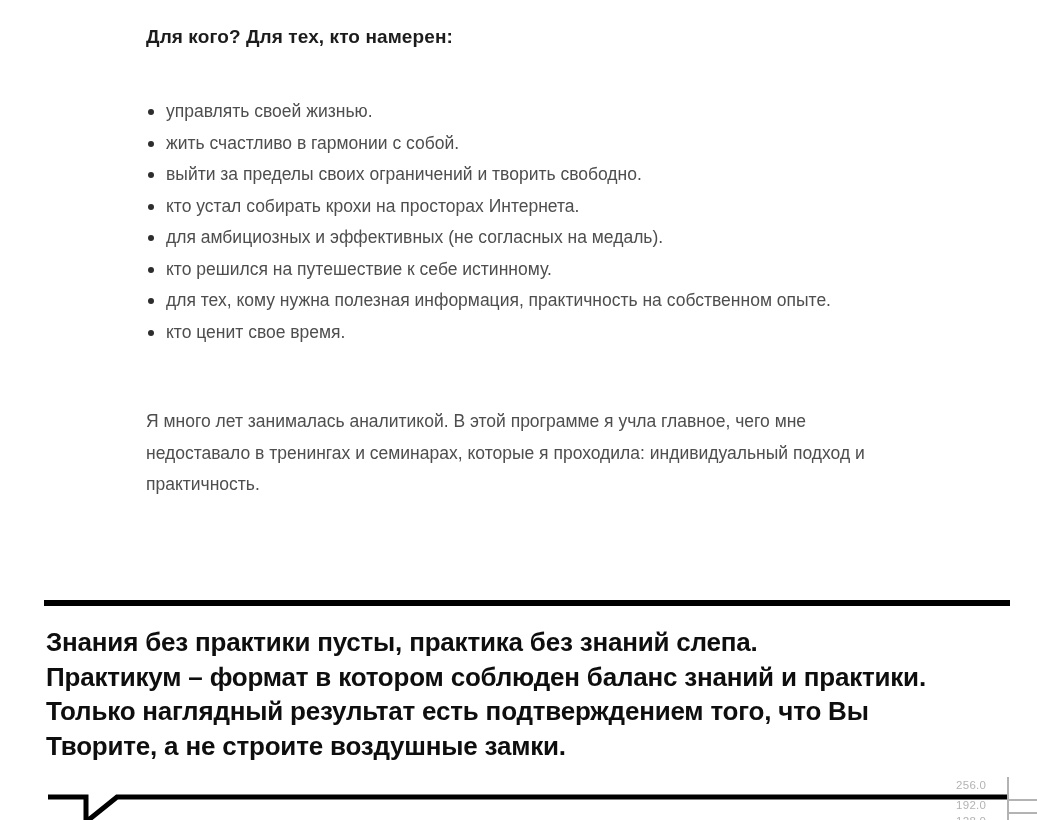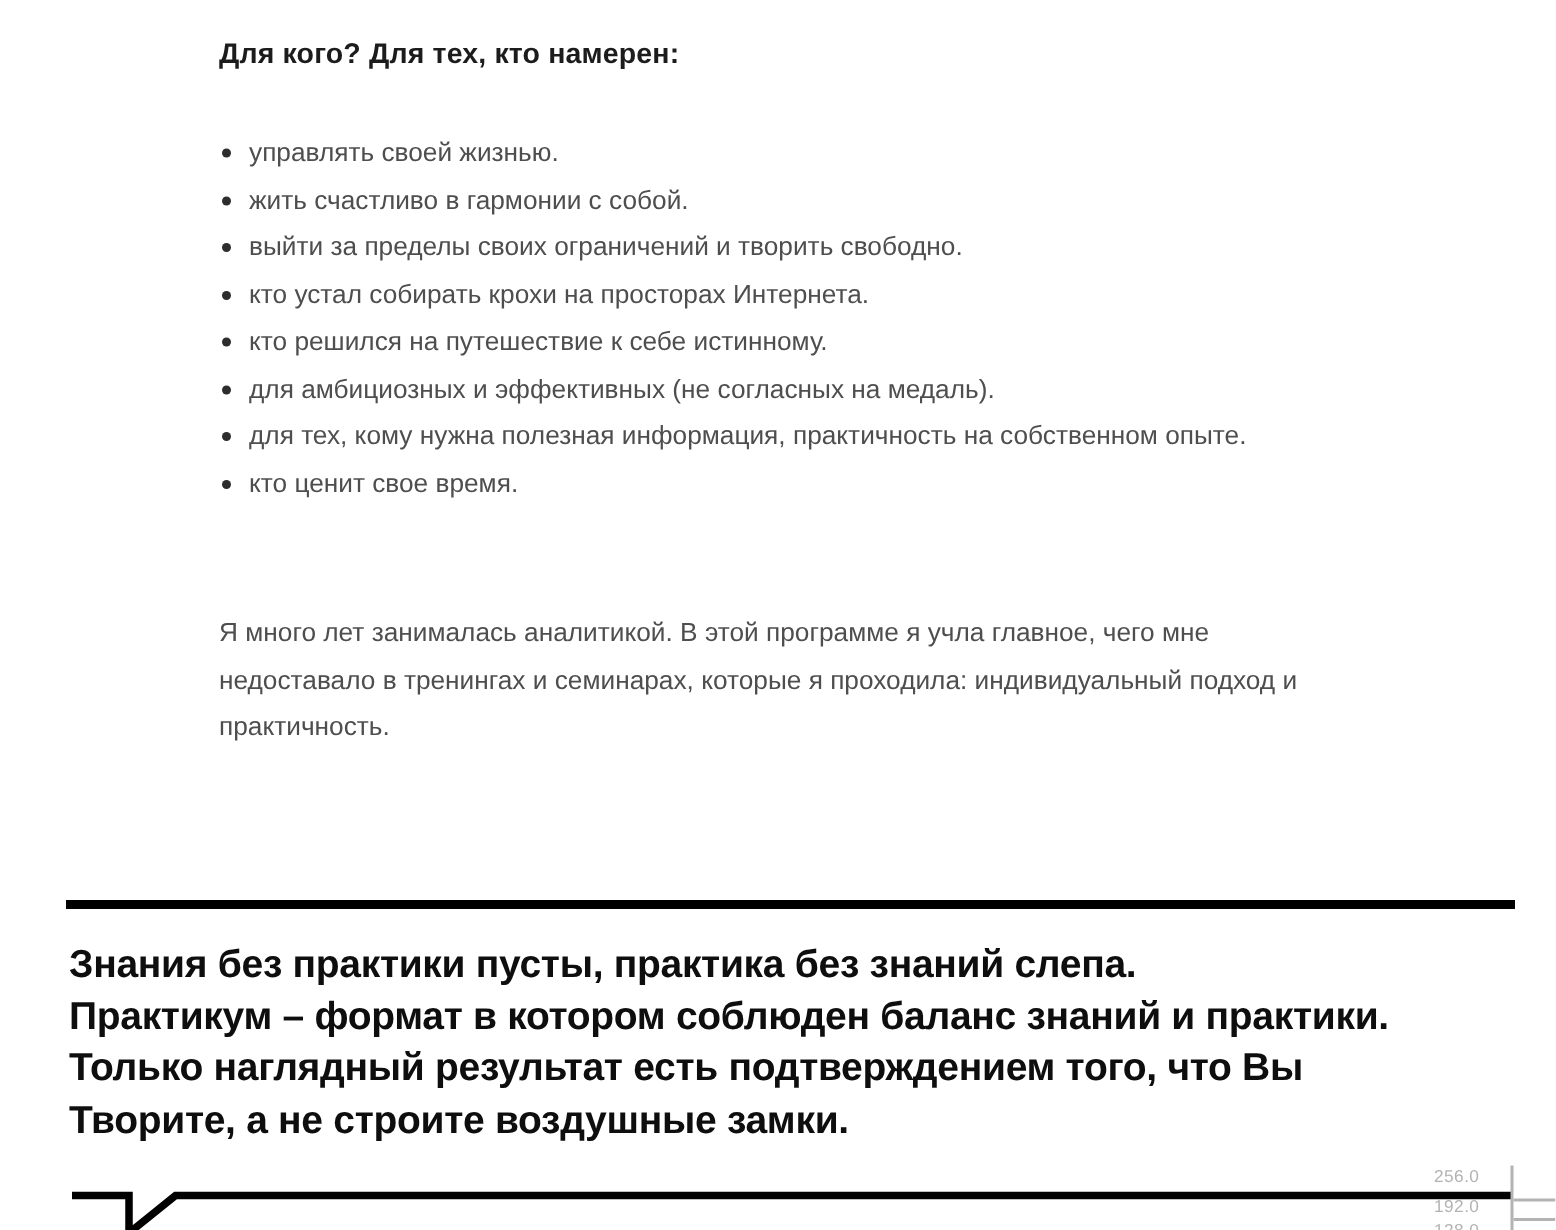--- a/index.html
+++ b/index.html
@@ -17,21 +17,21 @@
   }
   .heading {
     position: absolute;
     left: 146px; top: 26px;
     font-size: 19px; font-weight: 700;
     color: #1c1c1c;
     letter-spacing: 0.1px;
   }
   .audience-list {
     position: absolute;
-    left: 146px; top: 86px;
+    left: 146px; top: 96px;
     width: 690px;
     margin: 0; padding: 0;
     list-style: none;
   }
   .audience-list li {
     position: relative;
     padding-left: 20px;
     font-size: 17.5px;
     line-height: 31.5px;
     color: #4e4e4e;
@@ -106,22 +106,22 @@
 
 <div class="page">
 
   <div class="heading">Для кого? Для тех, кто намерен:</div>
 
   <ul class="audience-list">
     <li>управлять своей жизнью.</li>
     <li>жить счастливо в гармонии с собой.</li>
     <li>выйти за пределы своих ограничений и творить свободно.</li>
     <li>кто устал собирать крохи на просторах Интернета.</li>
+    <li>для амбициозных и эффективных (не согласных на медаль).</li>
     <li>кто решился на путешествие к себе истинному.</li>
-    <li>для амбициозных и эффективных (не согласных на медаль).</li>
     <li>для тех, кому нужна полезная информация, практичность на собственном опыте.</li>
     <li>кто ценит свое время.</li>
   </ul>
 
   <p class="intro-paragraph">Я много лет занималась аналитикой. В этой программе я учла главное, чего мне недоставало в тренингах и семинарах, которые я проходила: индивидуальный подход и практичность.</p>
 
   <div class="divider"></div>
 
   <div class="quote">
     <div>Знания без практики пусты, практика без знаний слепа.</div>

